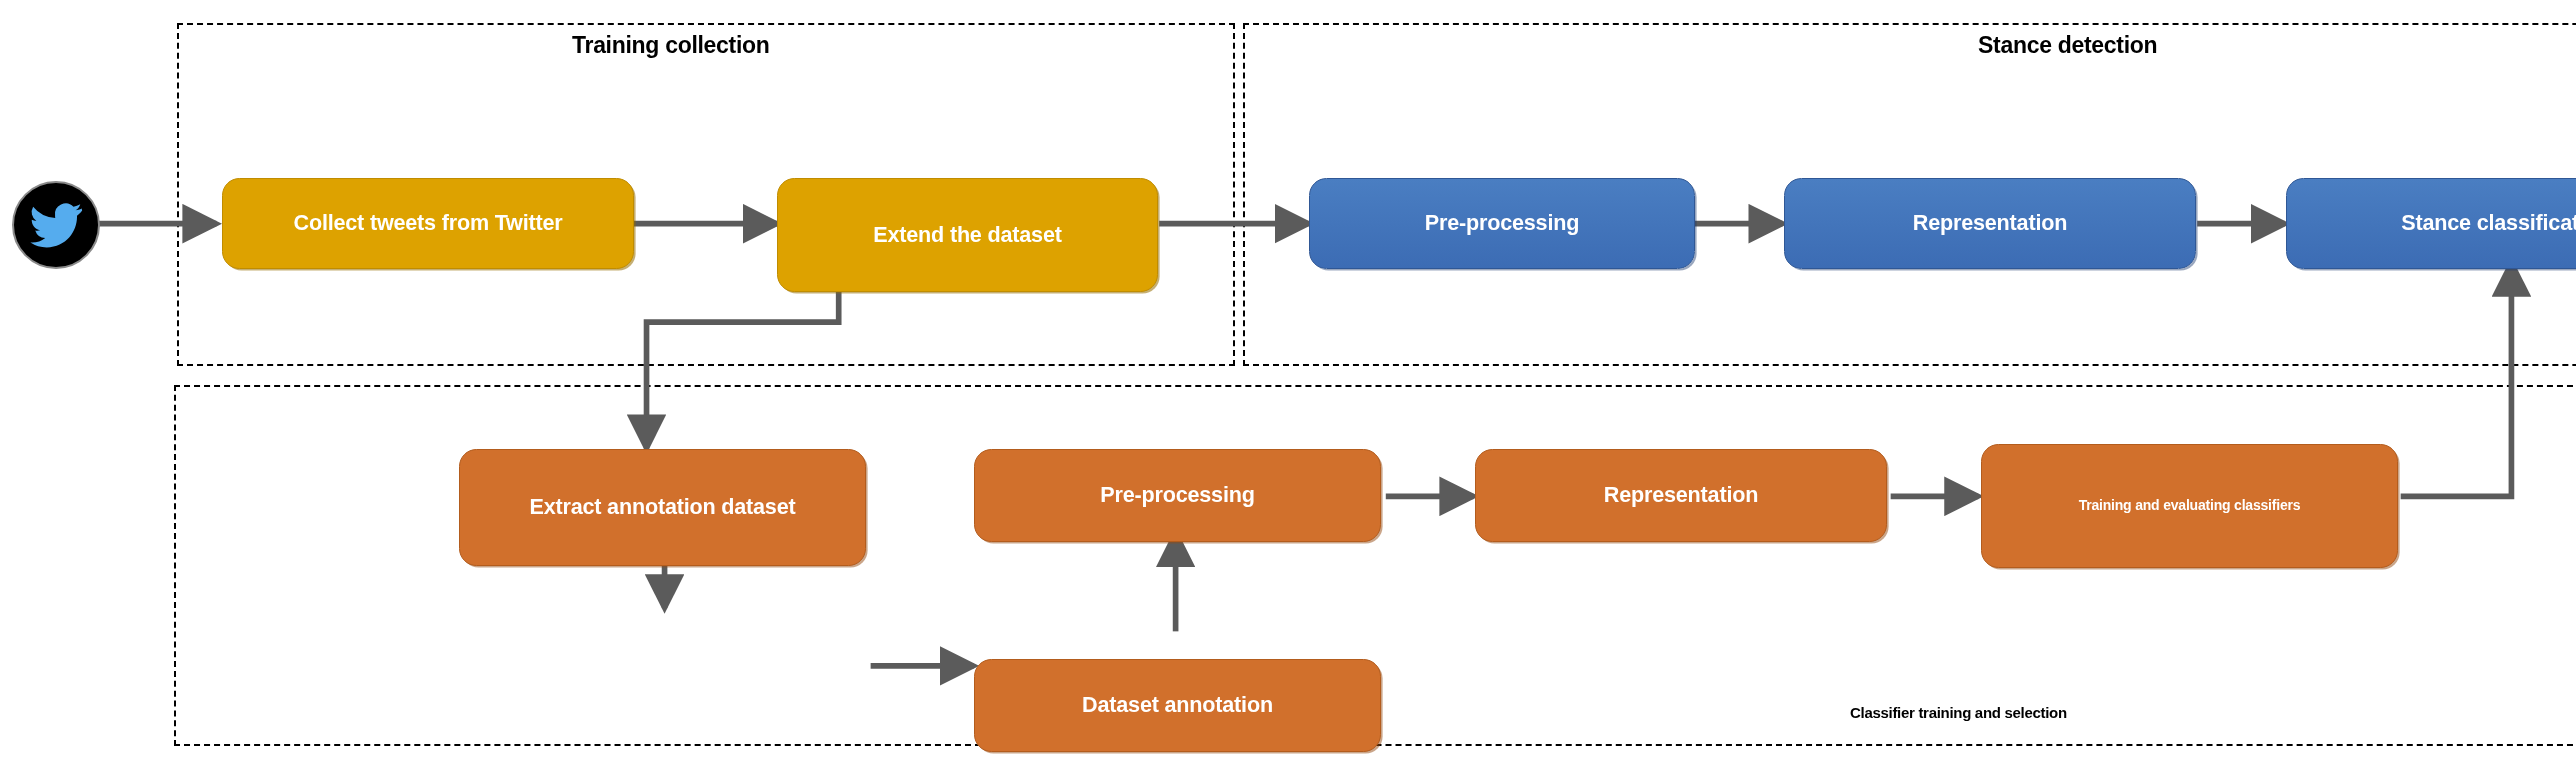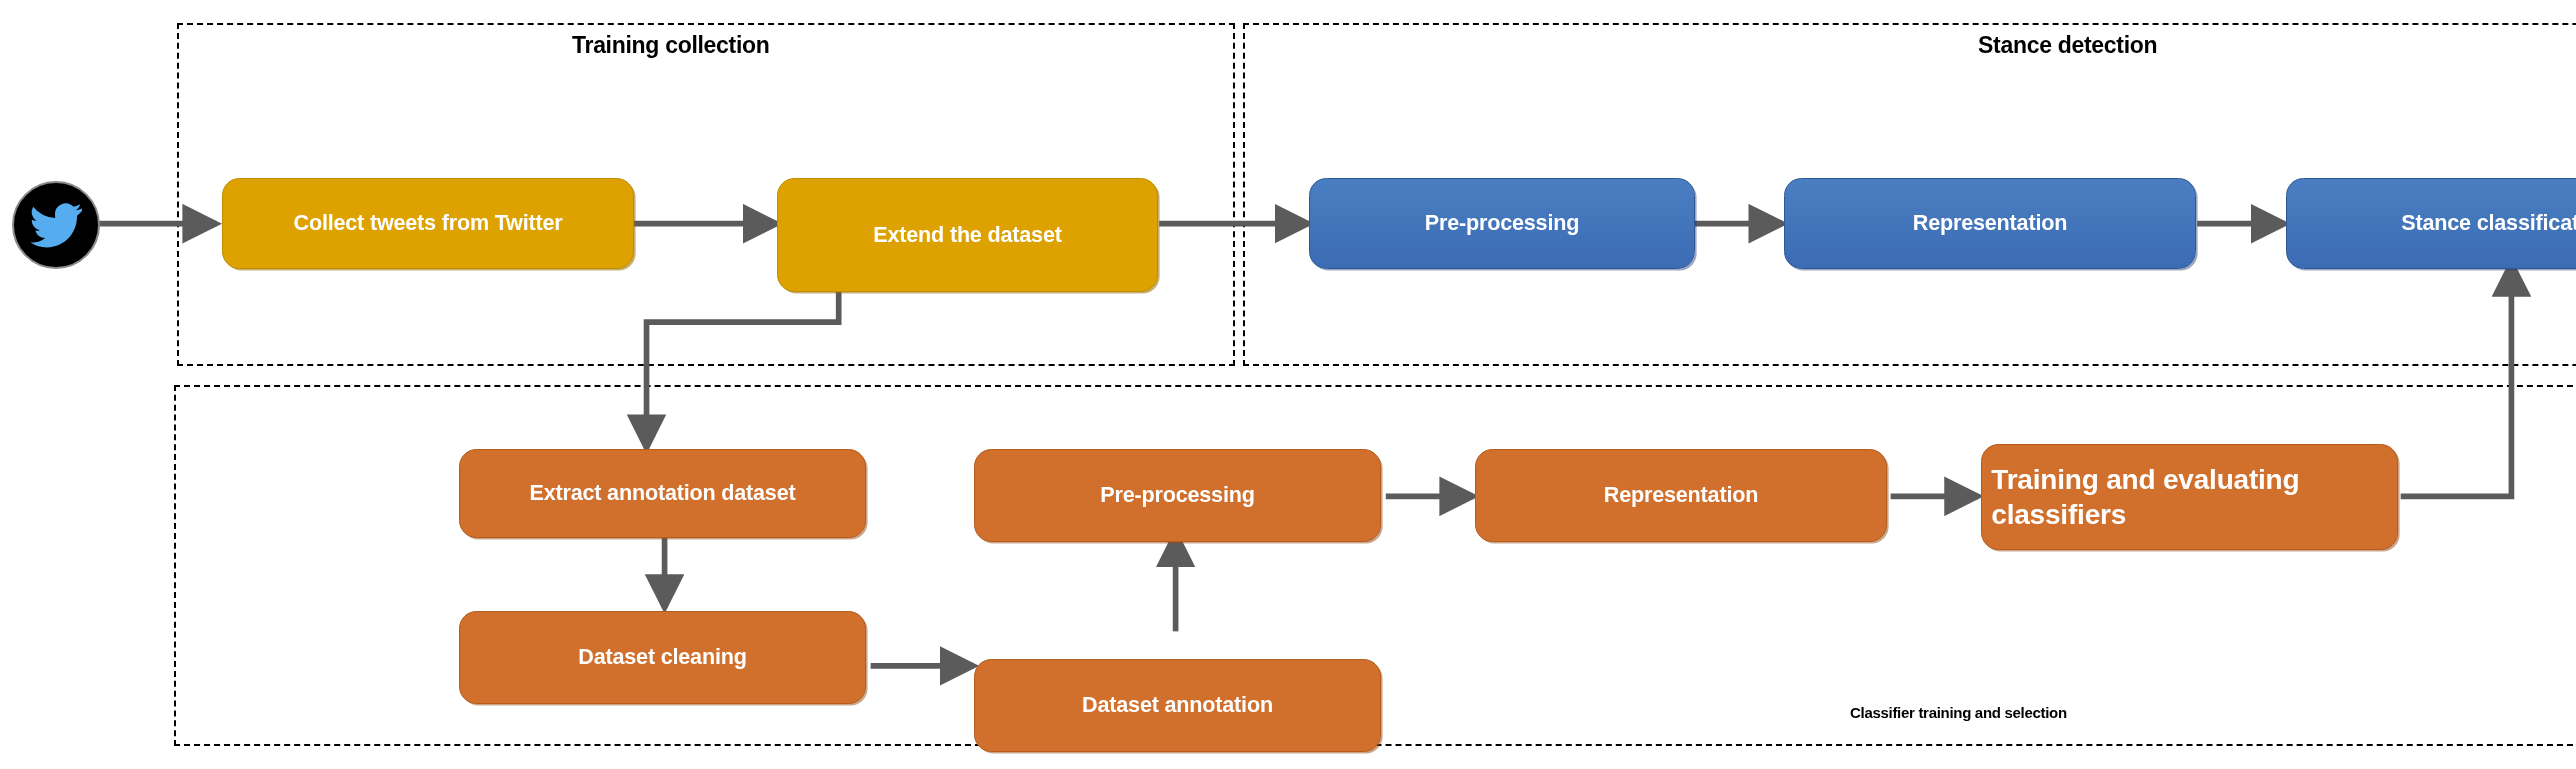--- a/index.html
+++ b/index.html
@@ -2,21 +2,21 @@
 <html style="font-size:8.2px"><head>
 <meta charset="utf-8">
 <style>
   html,body{margin:0;padding:0;background:#ffffff;}
   body{width:3261px;height:770px;overflow:hidden;font-family:"Liberation Sans",sans-serif;}
   #stage{position:relative;width:3261px;height:770px;background:#fff;}
   svg.layer{position:absolute;left:0;top:0;width:3261px;height:770px;}
 
   
   .node{position:absolute;box-sizing:border-box;display:flex;align-items:center;justify-content:center;
-        color:#ffffff;border-radius:17.5px;line-height:1.25;
+        text-align:center;color:#ffffff;border-radius:17.5px;line-height:1.25;
         font-family:"Liberation Sans",sans-serif;font-weight:600;letter-spacing:-0.2px;}
   .node span{display:block;padding:0 9.3px;}
   .node.yellow{background:#dda200;border:1.5px solid #c08c00;box-shadow:2.1px 2.1px 0 -0.5px rgba(150,110,0,.55);}
   .node.blue{background:linear-gradient(180deg,#4a7ec2 0%,#3c6cb4 100%);border:1.5px solid #2f5795;
              box-shadow:2.1px 2.1px 0 -0.5px rgba(30,60,110,.45);}
   .node.orange{background:#d1702c;border:1.5px solid #b35c1d;box-shadow:2.1px 2.1px 0 -0.5px rgba(150,75,20,.5);}
 
   
   .group{position:absolute;box-sizing:border-box;border:2.1px dashed #000;background:transparent;}
   .group-label{position:absolute;color:#000;font-weight:700;white-space:nowrap;
@@ -101,38 +101,35 @@
   </div>
 
   <div class="node blue" style="left:1784px;top:178px;width:412px;height:91px;font-size:21.6px;">
     <span>Representation</span>
   </div>
 
   <div class="node blue" style="left:2286px;top:178px;width:440px;height:91px;font-size:21.6px;">
     <span>Stance classification</span>
   </div>
 
-  <div class="node orange" style="left:459px;top:449px;width:407px;height:89px;font-size:21.6px;">
+  <div class="node orange" style="left:459px;top:449px;width:407px;height:117px;font-size:21.6px;">
     <span>Extract annotation dataset</span>
   </div>
 
-  <div class="node orange" style="left:459px;top:611px;width:407px;height:93px;font-size:21.6px;">
-    <span>Dataset cleaning</span>
-  </div>
 
   <div class="node orange" style="left:974px;top:611px;width:407px;height:93px;font-size:21.6px;margin-top:48px;">
     <span>Dataset annotation</span>
   </div>
 
   <div class="node orange" style="left:974px;top:449px;width:407px;height:93px;font-size:21.6px;">
     <span>Pre-processing</span>
   </div>
 
   <div class="node orange" style="left:1475px;top:449px;width:412px;height:93px;font-size:21.6px;">
     <span>Representation</span>
   </div>
 
-  <div class="node orange" style="left:1981px;top:444px;width:417px;height:106px;font-size:28px;">
+  <div class="node orange" style="left:1981px;top:444px;width:417px;height:124px;font-size:14px;">
     <span>Training and evaluating classifiers</span>
   </div>
 
 </div>
 
 
 </body></html>

